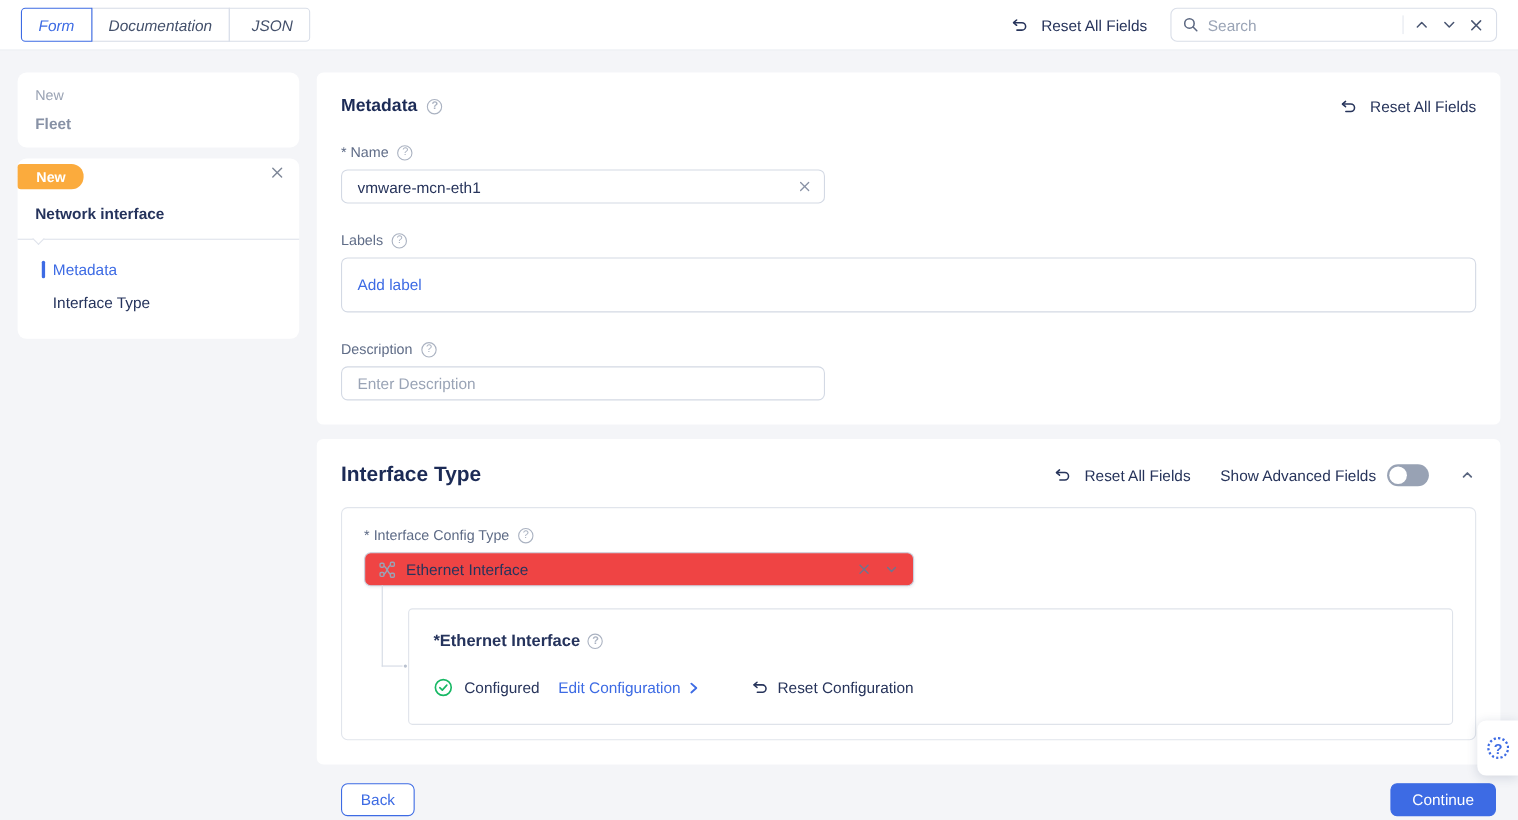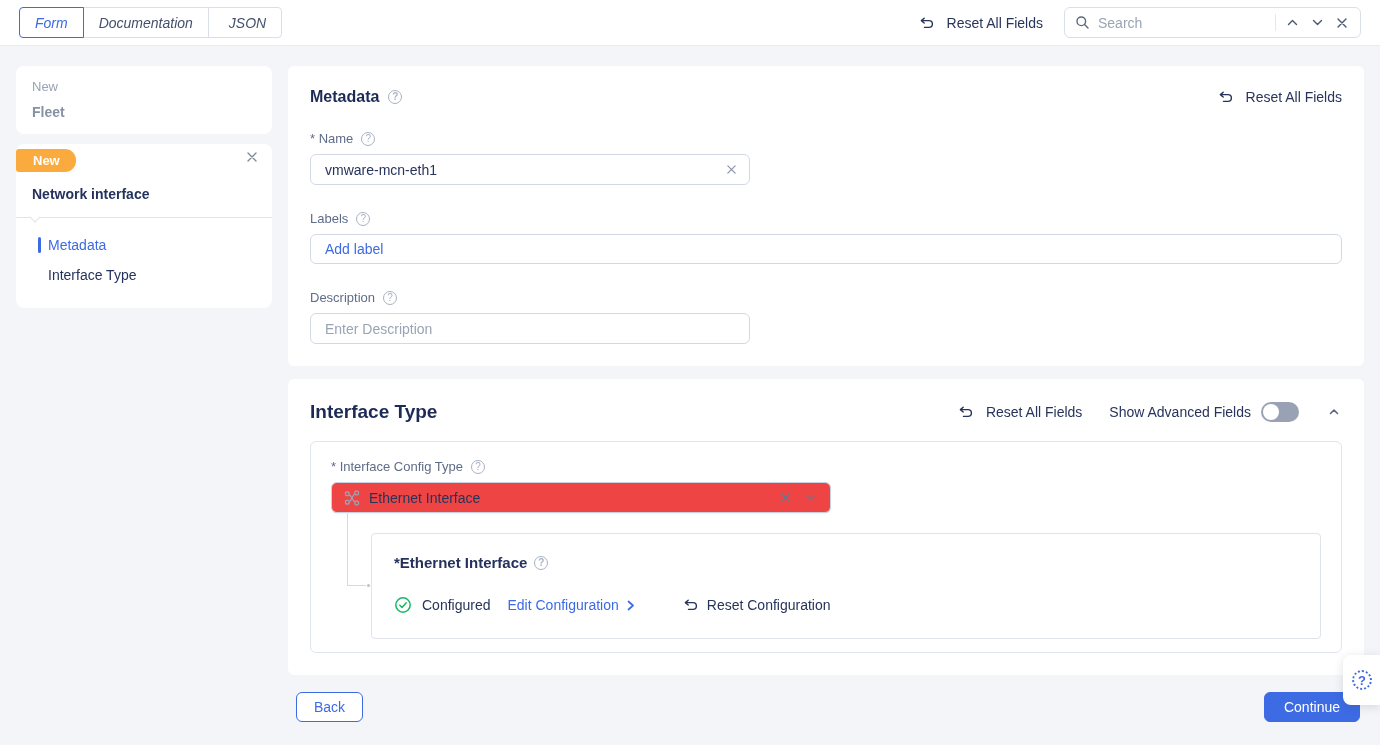--- a/index.html
+++ b/index.html
@@ -87,21 +87,21 @@
   .text-input {
     width:440px; height:31px; border:1px solid #d3d9e4; border-radius:6px; background:#fff;
     display:flex; align-items:center; padding:0 10px 0 14px; gap:8px;
   }
   .text-input input {
     border:none; outline:none; flex:1; font-size:14px; color:#27345b; min-width:0;
     font-family:"Liberation Sans", sans-serif; background:transparent;
   }
   .text-input input::placeholder { color:#9aa4b6; }
   .labels-box {
-    height:30px; border:1px solid #d3d9e4; border-radius:6px; display:flex; align-items:center; padding:0 14px;
+    height:50px; border:1px solid #d3d9e4; border-radius:6px; display:flex; align-items:center; padding:0 14px;
   }
   .link-blue { color:#3d6be4; font-size:14px; cursor:pointer; }
   .f-gap { margin-top:26px; }
 
   .interface-card { margin-top:13px; }
   .group-box { border:1px solid #e1e5ec; border-radius:6px; margin-top:18px; padding:17px 20px 13px; position:relative; }
   .select-box {
     width:500px; height:31px; border:1px solid #c9d1de; border-radius:6px; background:#ef4444;
     display:flex; align-items:center; padding:0 11px 0 12px; gap:9px;
     box-shadow:0 1px 2px rgba(30,45,90,0.06);
@@ -125,21 +125,21 @@
   .qicon {
     width:14px; height:14px; border:1px solid #aab2c1; border-radius:50%;
     color:#aab2c1; font-size:10px; line-height:12px; text-align:center; flex:none;
     display:inline-block;
   }
   .qicon::after { content:"?"; }
 
   
   .footer-row { display:flex; align-items:center; margin-top:17px; }
   .btn { height:30px; border-radius:6px; font-size:14px; font-family:"Liberation Sans", sans-serif; cursor:pointer; }
-  .btn-back { margin-left:8px; padding:0 17px; background:#fff; border:1px solid #3d6be4; color:#3d6be4; }
+  .btn-back { margin-left:22px; padding:0 17px; background:#fff; border:1px solid #3d6be4; color:#3d6be4; }
   .btn-continue { margin-left:auto; margin-right:4px; padding:0 19px; background:#3d6be4; border:1px solid #3d6be4; color:#fff; }
 
   
   .help-float {
     position:absolute; right:0; top:655px; width:37px; height:50px; background:#fff;
     border-radius:8px 0 0 8px; box-shadow:0 2px 10px rgba(30,45,90,0.15);
     display:flex; align-items:center; padding-left:9px;
   }
   .help-q {
     width:20px; height:20px; border:2px dotted #3d6be4; border-radius:50%;

